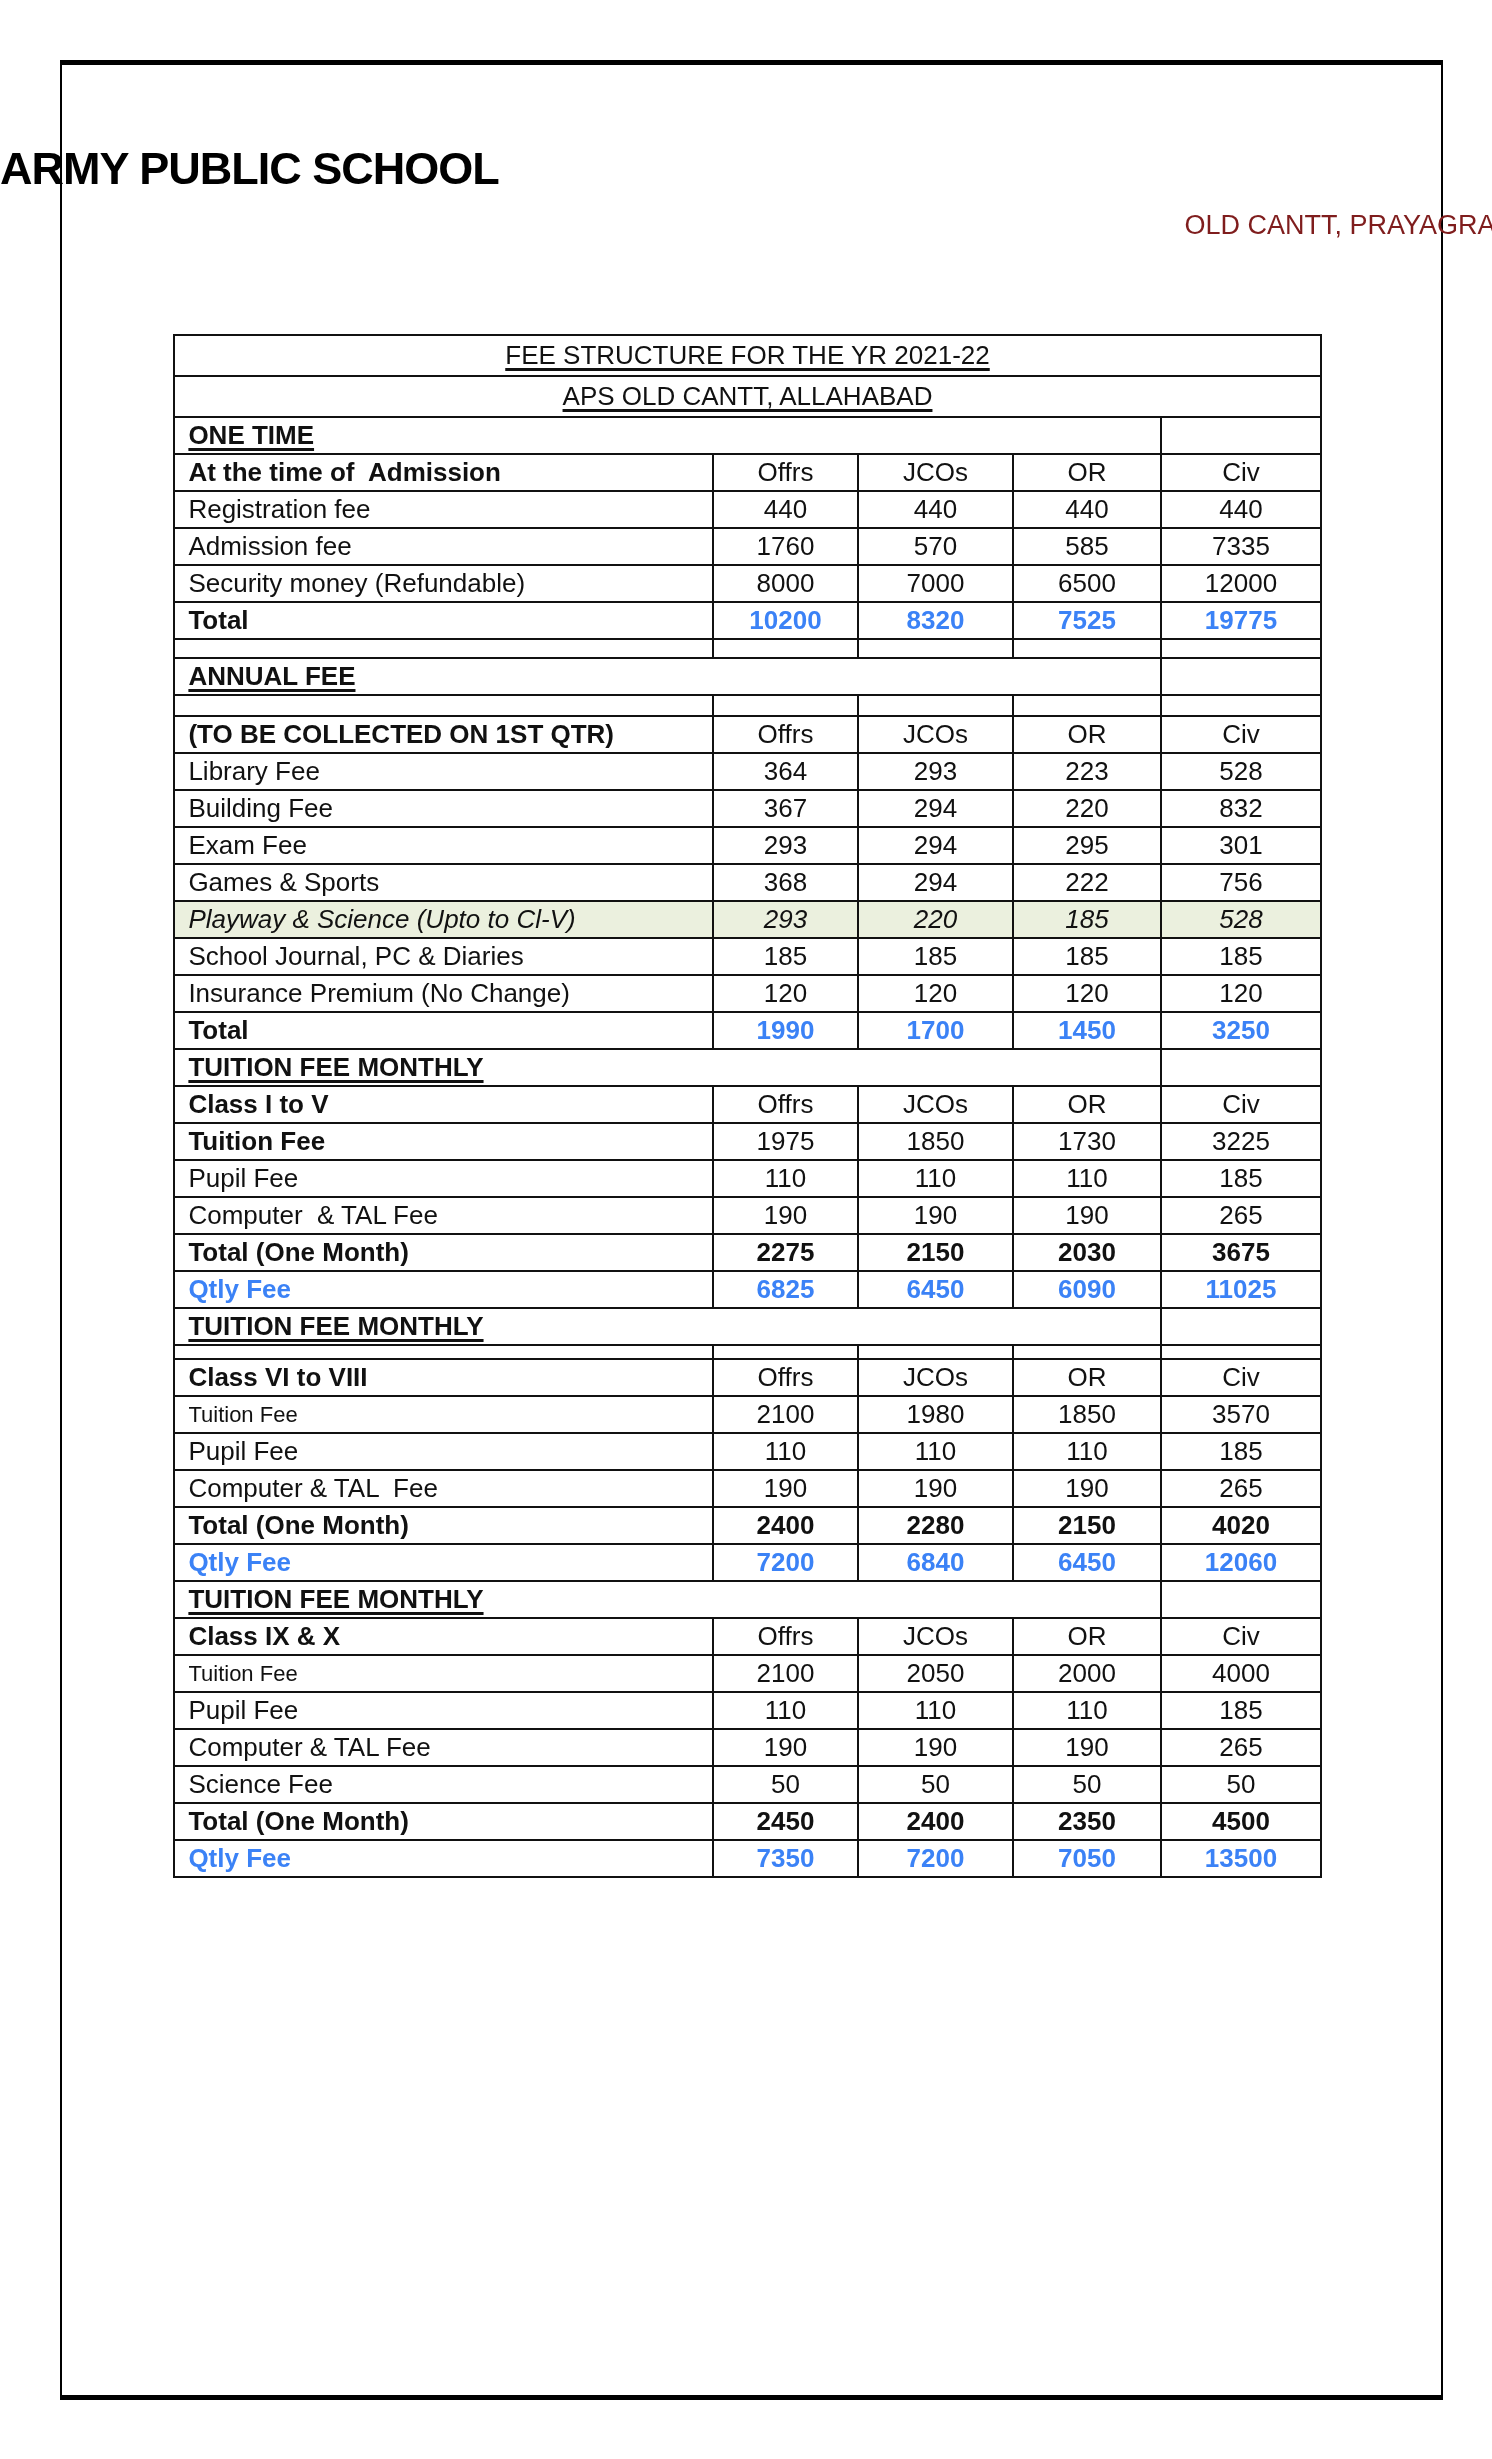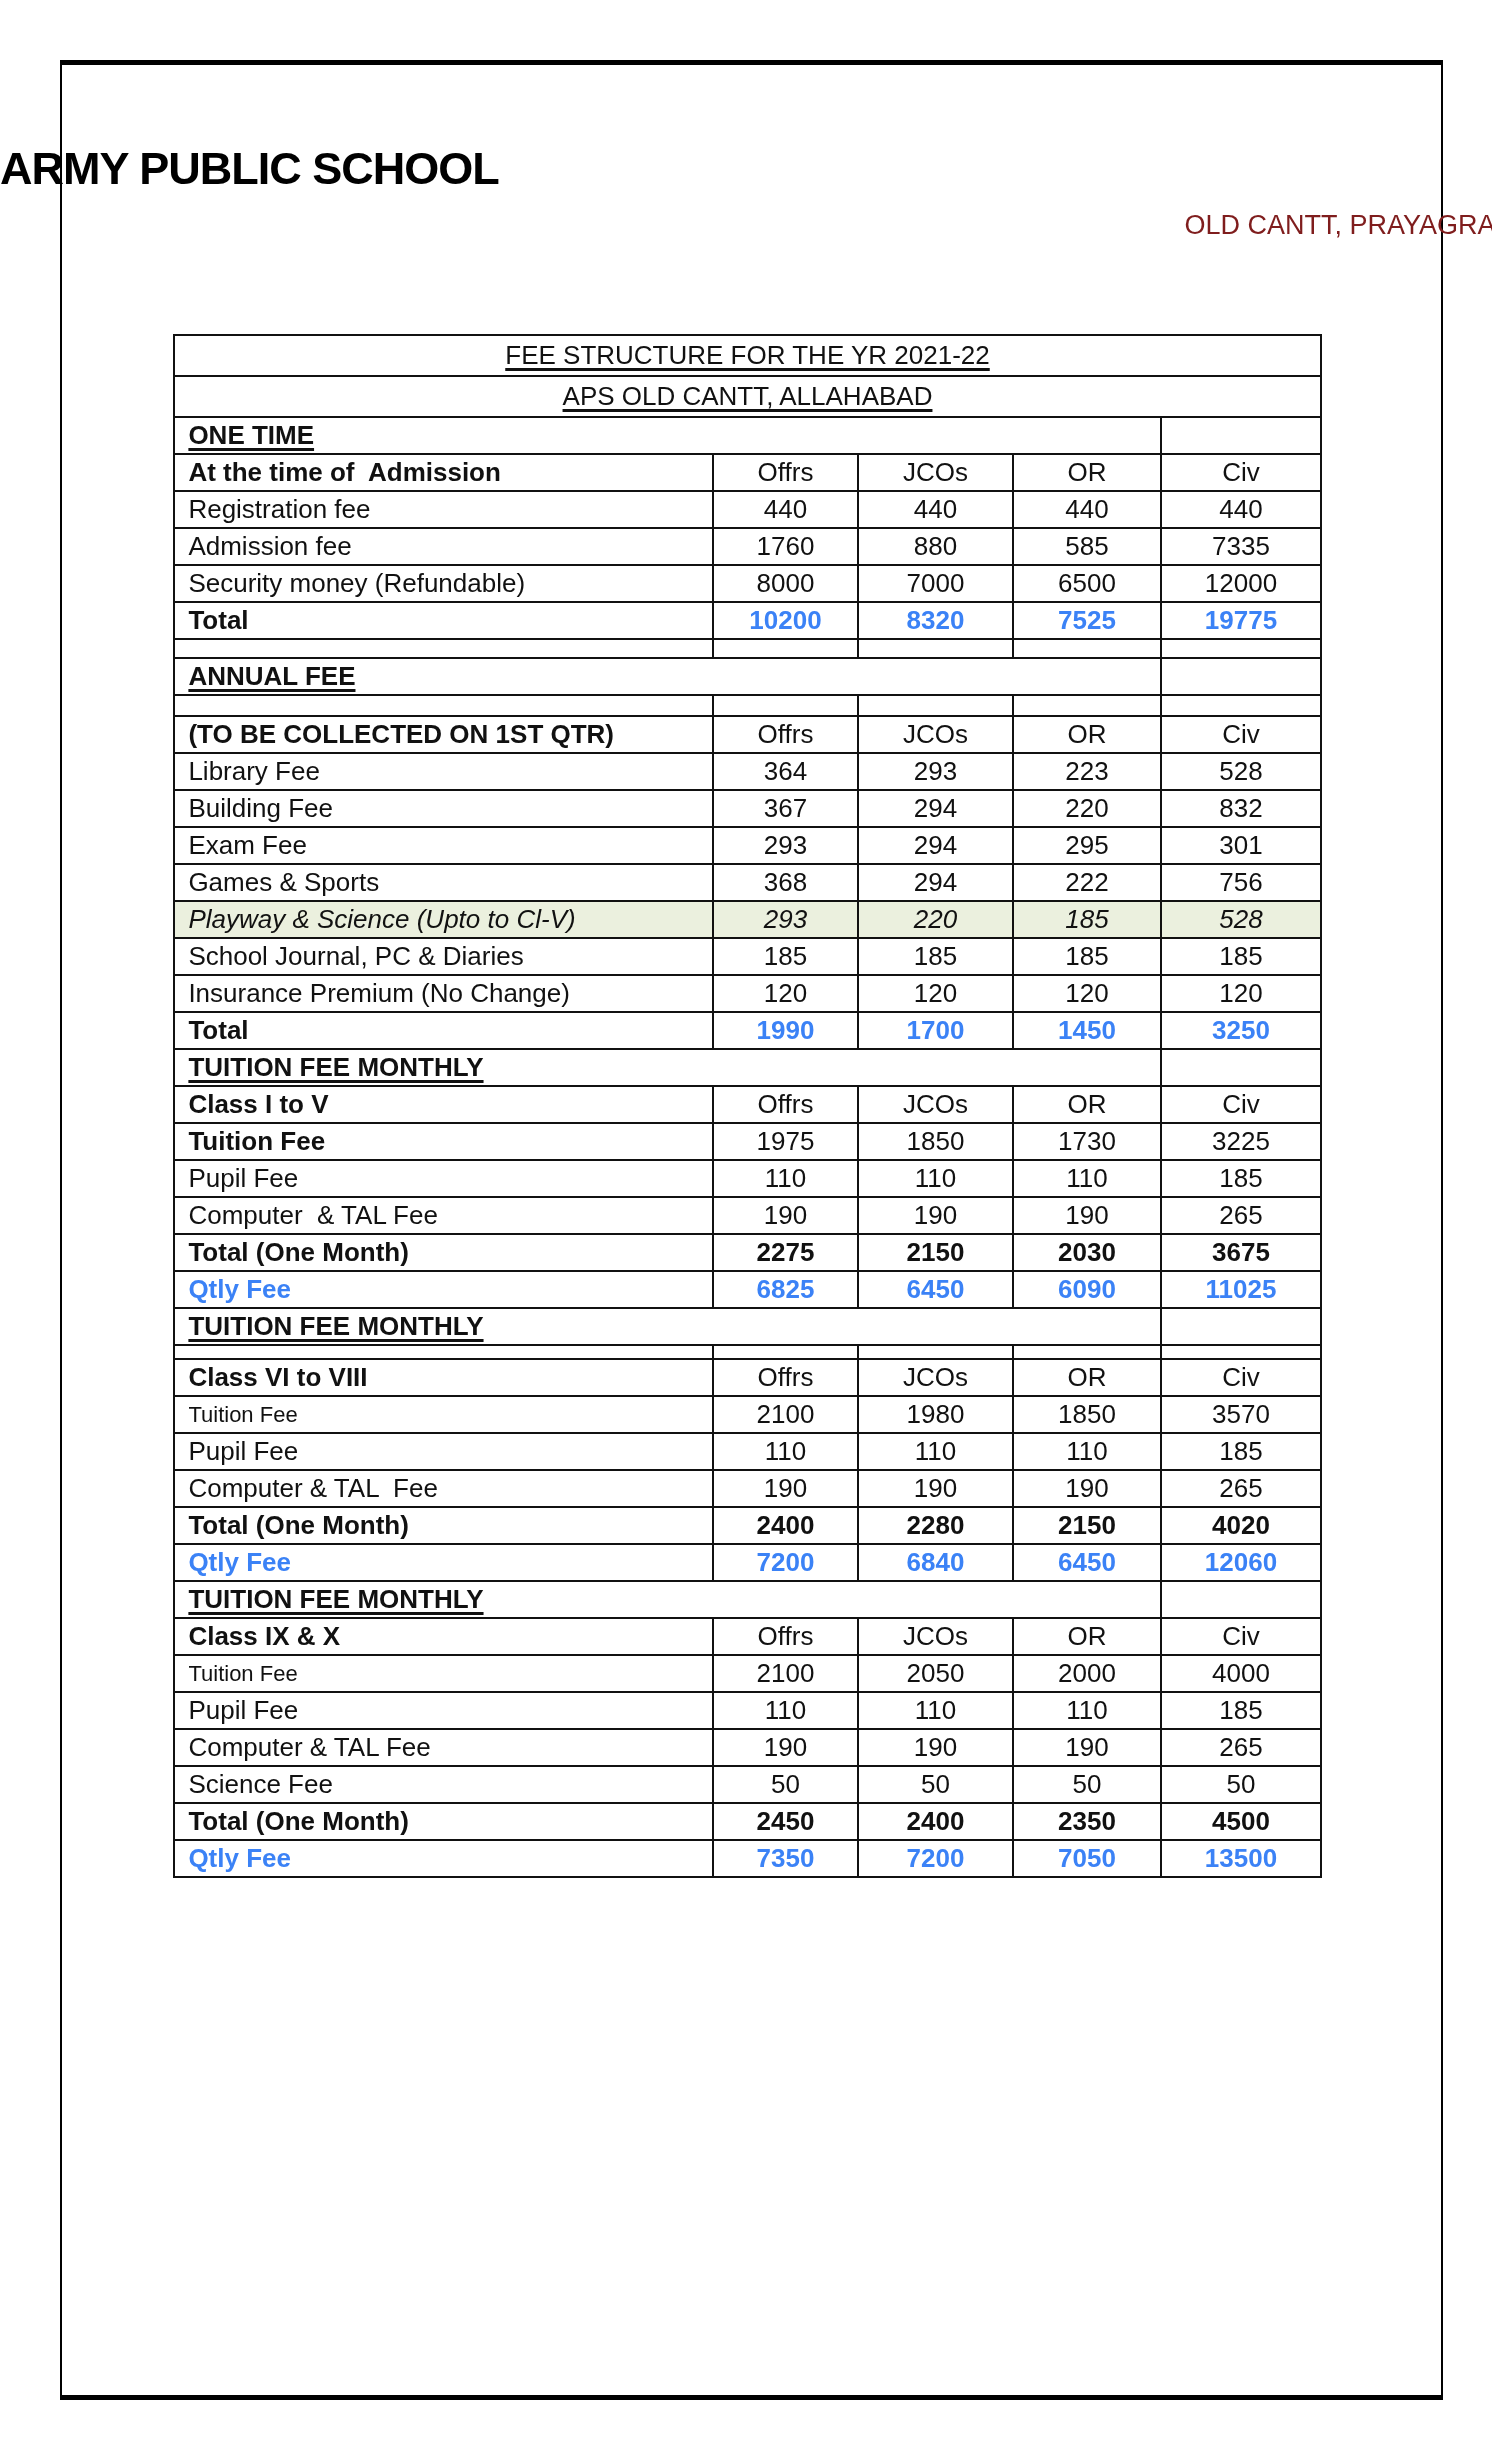--- a/index.html
+++ b/index.html
@@ -123,21 +123,21 @@
       <tr>
         <td class="lbl">Registration fee</td>
         <td class="num">440</td>
         <td class="num">440</td>
         <td class="num">440</td>
         <td class="num">440</td>
       </tr>
       <tr>
         <td class="lbl">Admission fee</td>
         <td class="num">1760</td>
-        <td class="num">880</td>
+        <td class="num">570</td>
         <td class="num">585</td>
         <td class="num">7335</td>
       </tr>
       <tr>
         <td class="lbl">Security money (Refundable)</td>
         <td class="num">8000</td>
         <td class="num">7000</td>
         <td class="num">6500</td>
         <td class="num">12000</td>
       </tr>

